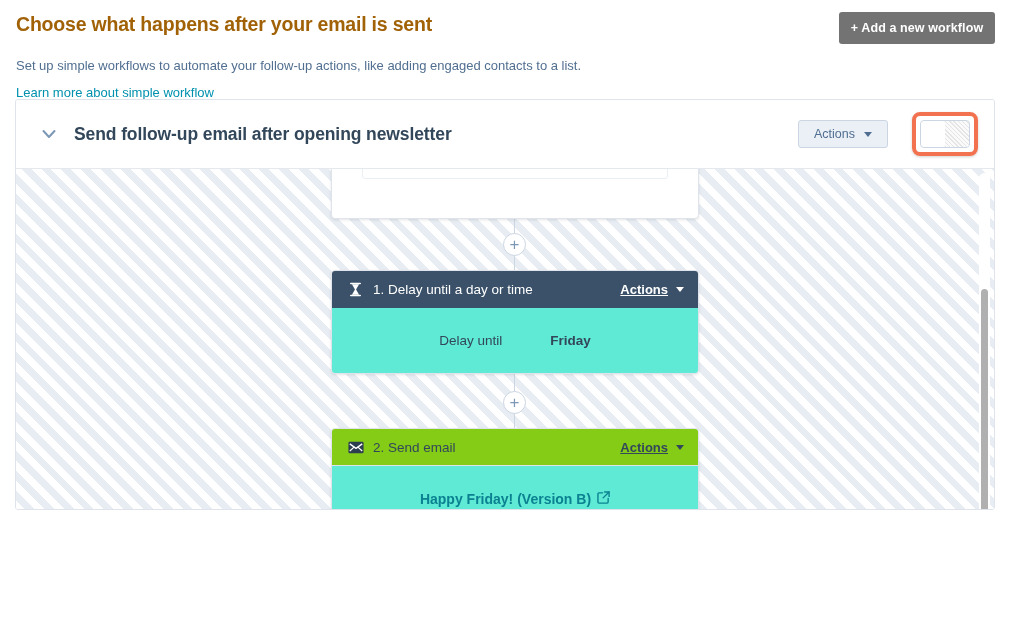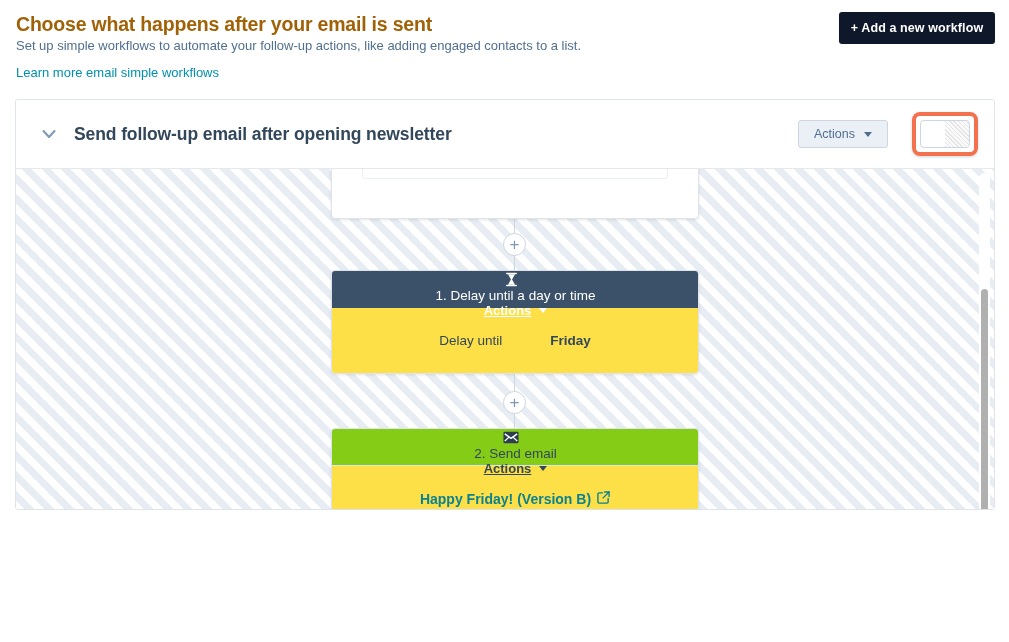--- a/index.html
+++ b/index.html
@@ -20,42 +20,42 @@
     background: #ffffff;
   }
   .page-title {
     font-size: 19.5px;
     font-weight: bold;
     color: #a16207;
     letter-spacing: -0.2px;
     line-height: 24px;
   }
   .page-subtitle {
-    margin-top: 2px;
+    margin-top: 22px;
     font-size: 13px;
     color: #516f90;
     line-height: 16px;
   }
   .learn-link {
     display: inline-block;
     margin-top: 11px;
     font-size: 13px;
     color: #0091ae;
     text-decoration: none;
     cursor: pointer;
     line-height: 16px;
   }
 
   .add-workflow-btn {
     position: absolute;
     top: 12px;
     right: 14px;
     width: 156px;
     height: 32px;
-    background: #0f172a;
+    background: #737373;
     color: #ffffff;
     border: none;
     border-radius: 3px;
     font-family: "Liberation Sans", sans-serif;
     font-size: 12.5px;
     font-weight: bold;
     cursor: pointer;
     letter-spacing: 0.1px;
   }
 
@@ -217,21 +217,20 @@
   }
 
   .node-1 { top: 101px; border: 1px solid #dfe3eb; }
   .node-2 { top: 259px; border: 1px solid #dfe3eb; }
 
   .node-head {
     height: 37px;
     display: flex;
     align-items: center;
     padding: 0 14px 0 15px;
-    flex-direction: column;
   }
   .node-head-dark {
     background: #3a5169;
     color: #ffffff;
   }
   .node-head-light {
     background: #84cc16;
     color: #33475b;
     border-bottom: 1px solid #dfe3eb;
   }
@@ -272,21 +271,21 @@
     border-top: 5.5px solid #33475b;
   }
 
   .node-body {
     height: 65px;
     display: flex;
     align-items: center;
     justify-content: center;
     font-size: 13.5px;
     color: #33475b;
-    background: #fde047;
+    background: #5eead4;
   }
   .node-body b { font-weight: bold; padding-left: 48px; }
   .email-link {
     color: #0b8191;
     font-size: 14px;
     font-weight: bold;
     text-decoration: none;
     cursor: pointer;
     display: inline-flex;
     align-items: center;
@@ -336,21 +335,21 @@
     border-radius: 4px;
     cursor: pointer;
   }
 </style>
 </head>
 <body>
 
 <div class="page-header">
   <div class="page-title">Choose what happens after your email is sent</div>
   <div class="page-subtitle">Set up simple workflows to automate your follow-up actions, like adding engaged contacts to a list.</div>
-  <a class="learn-link">Learn more email simple workflows</a>
+  <a class="learn-link">Learn more about simple workflow</a>
   <button class="add-workflow-btn">+ Add a new workflow</button>
 </div>
 
 <div class="workflow-panel">
 
   <div class="workflow-header">
     <span class="chevron-icon">
       <svg width="18" height="18" viewBox="0 0 18 18" aria-hidden="true">
         <path d="M3.5 6 L9 12 L14.5 6" fill="none" stroke="#7c98b6" stroke-width="2" stroke-linecap="round" stroke-linejoin="round"></path>
       </svg>

